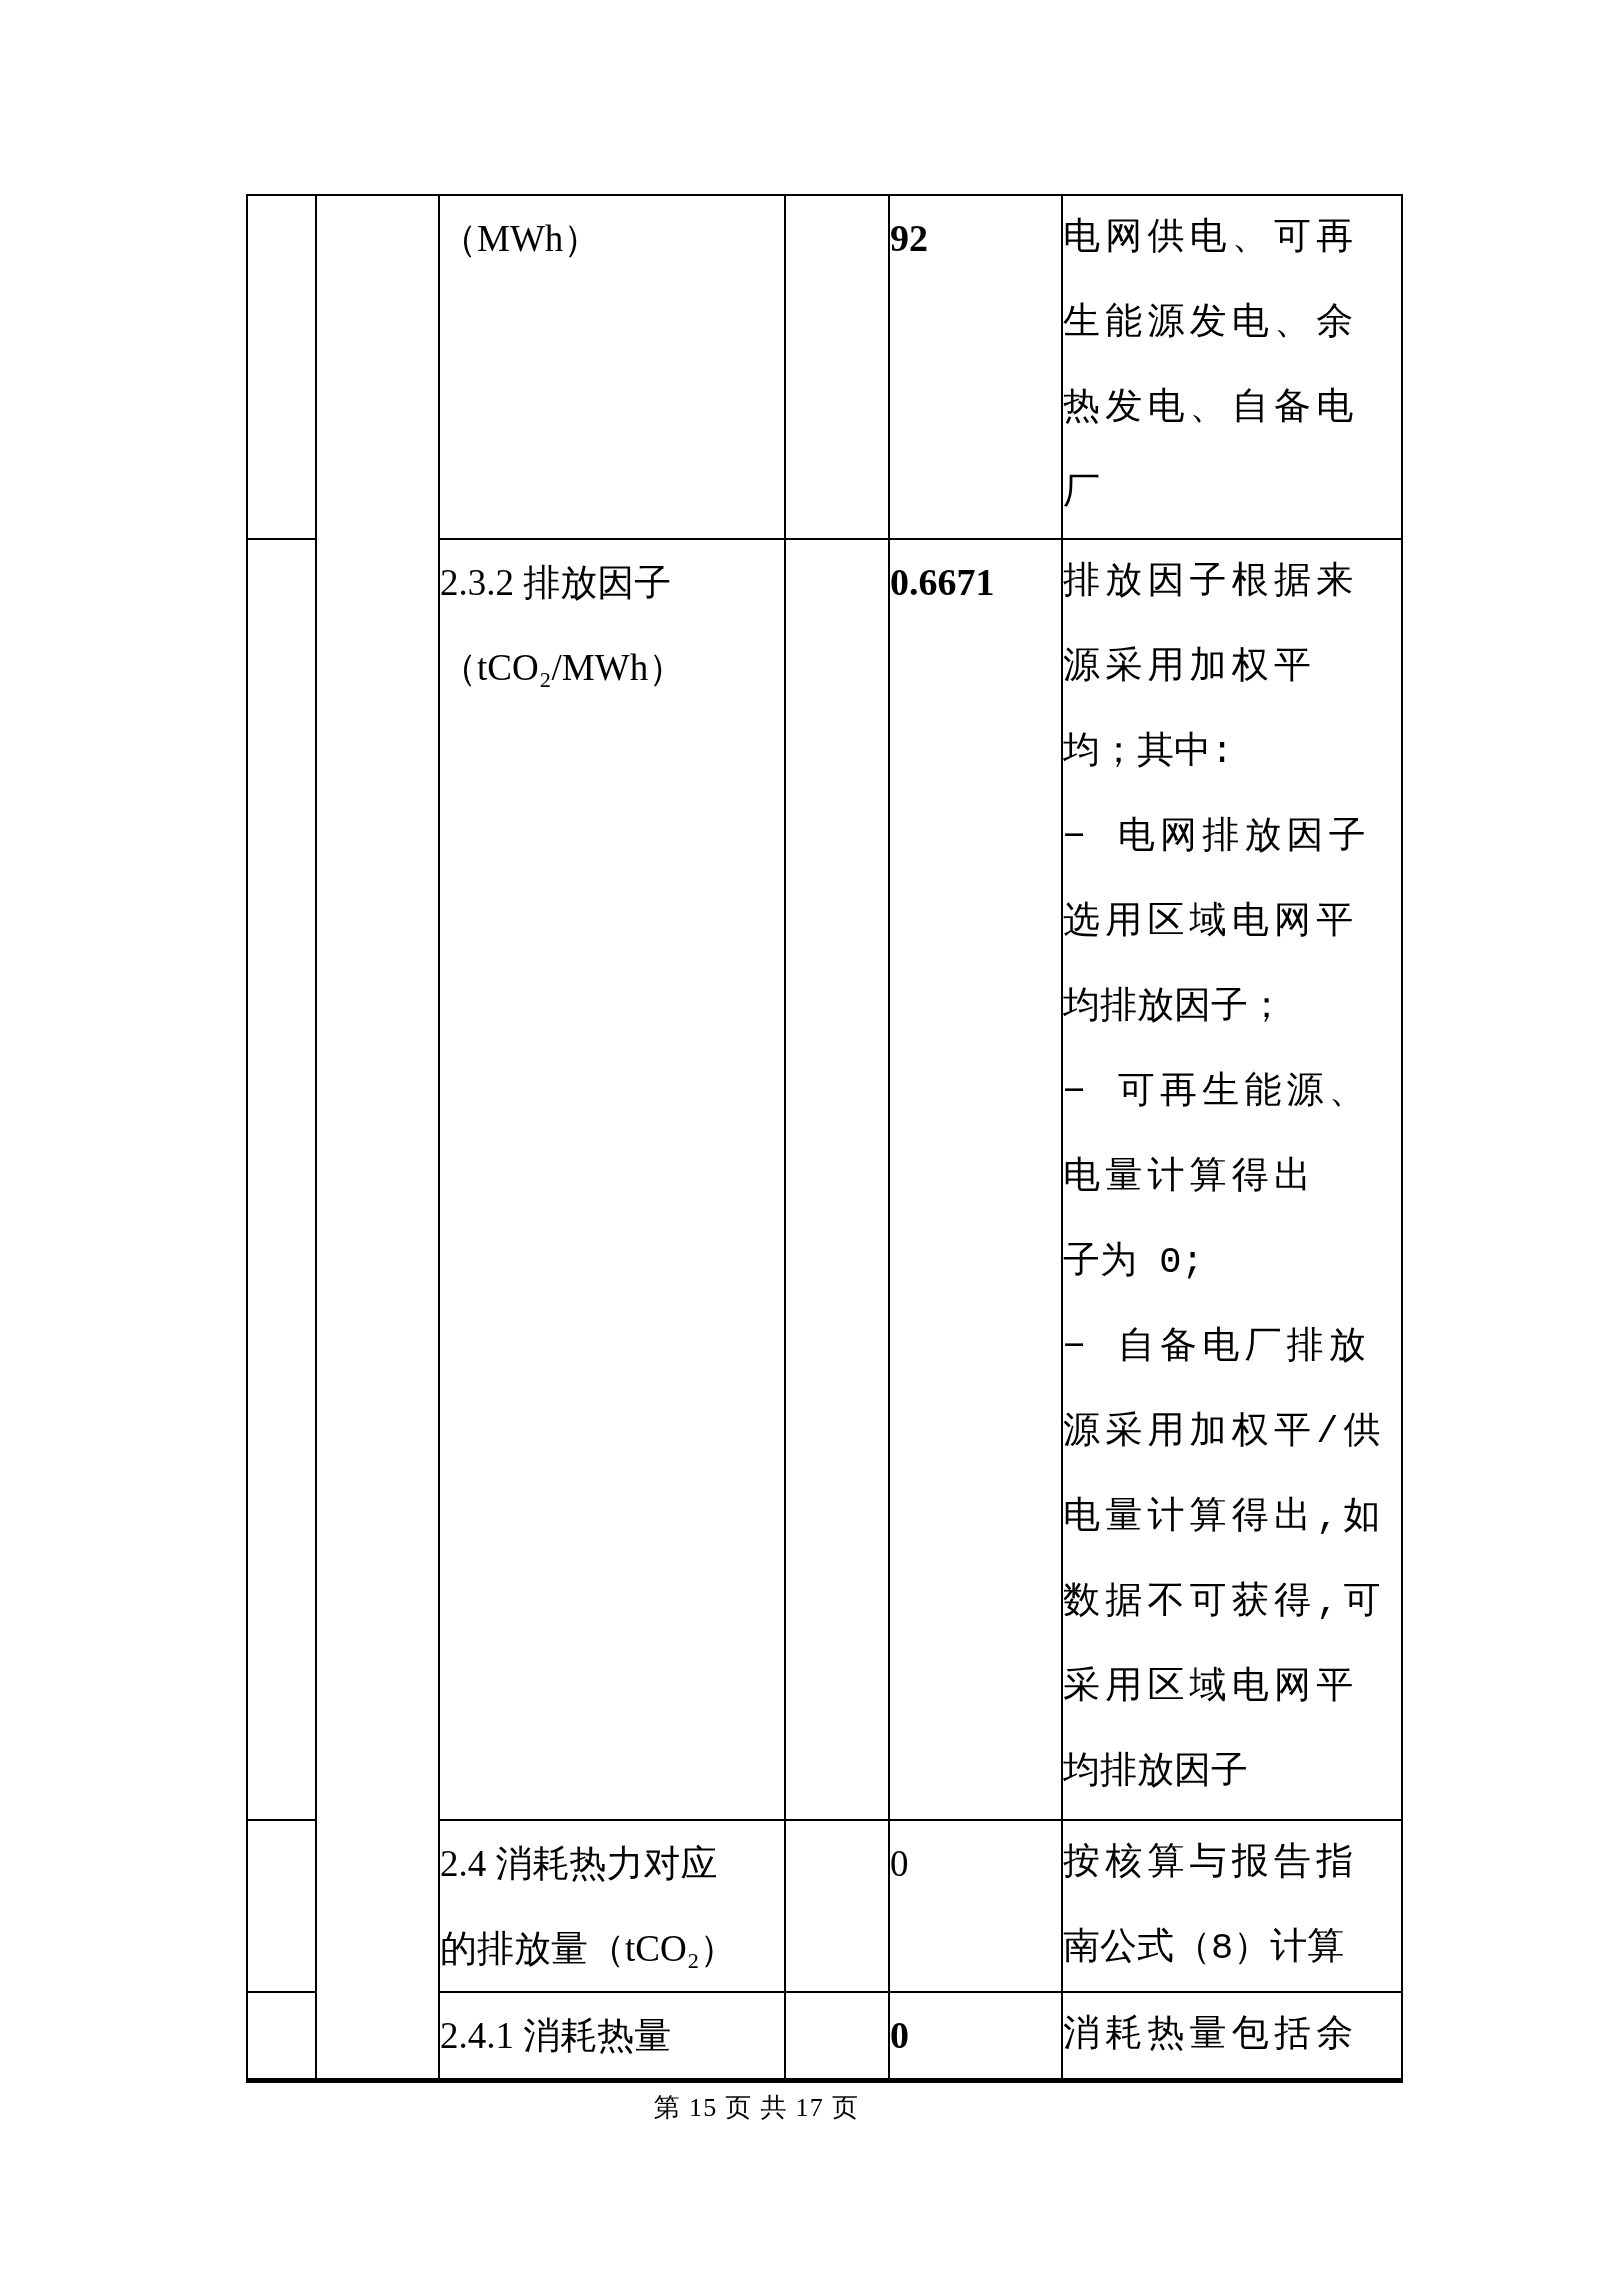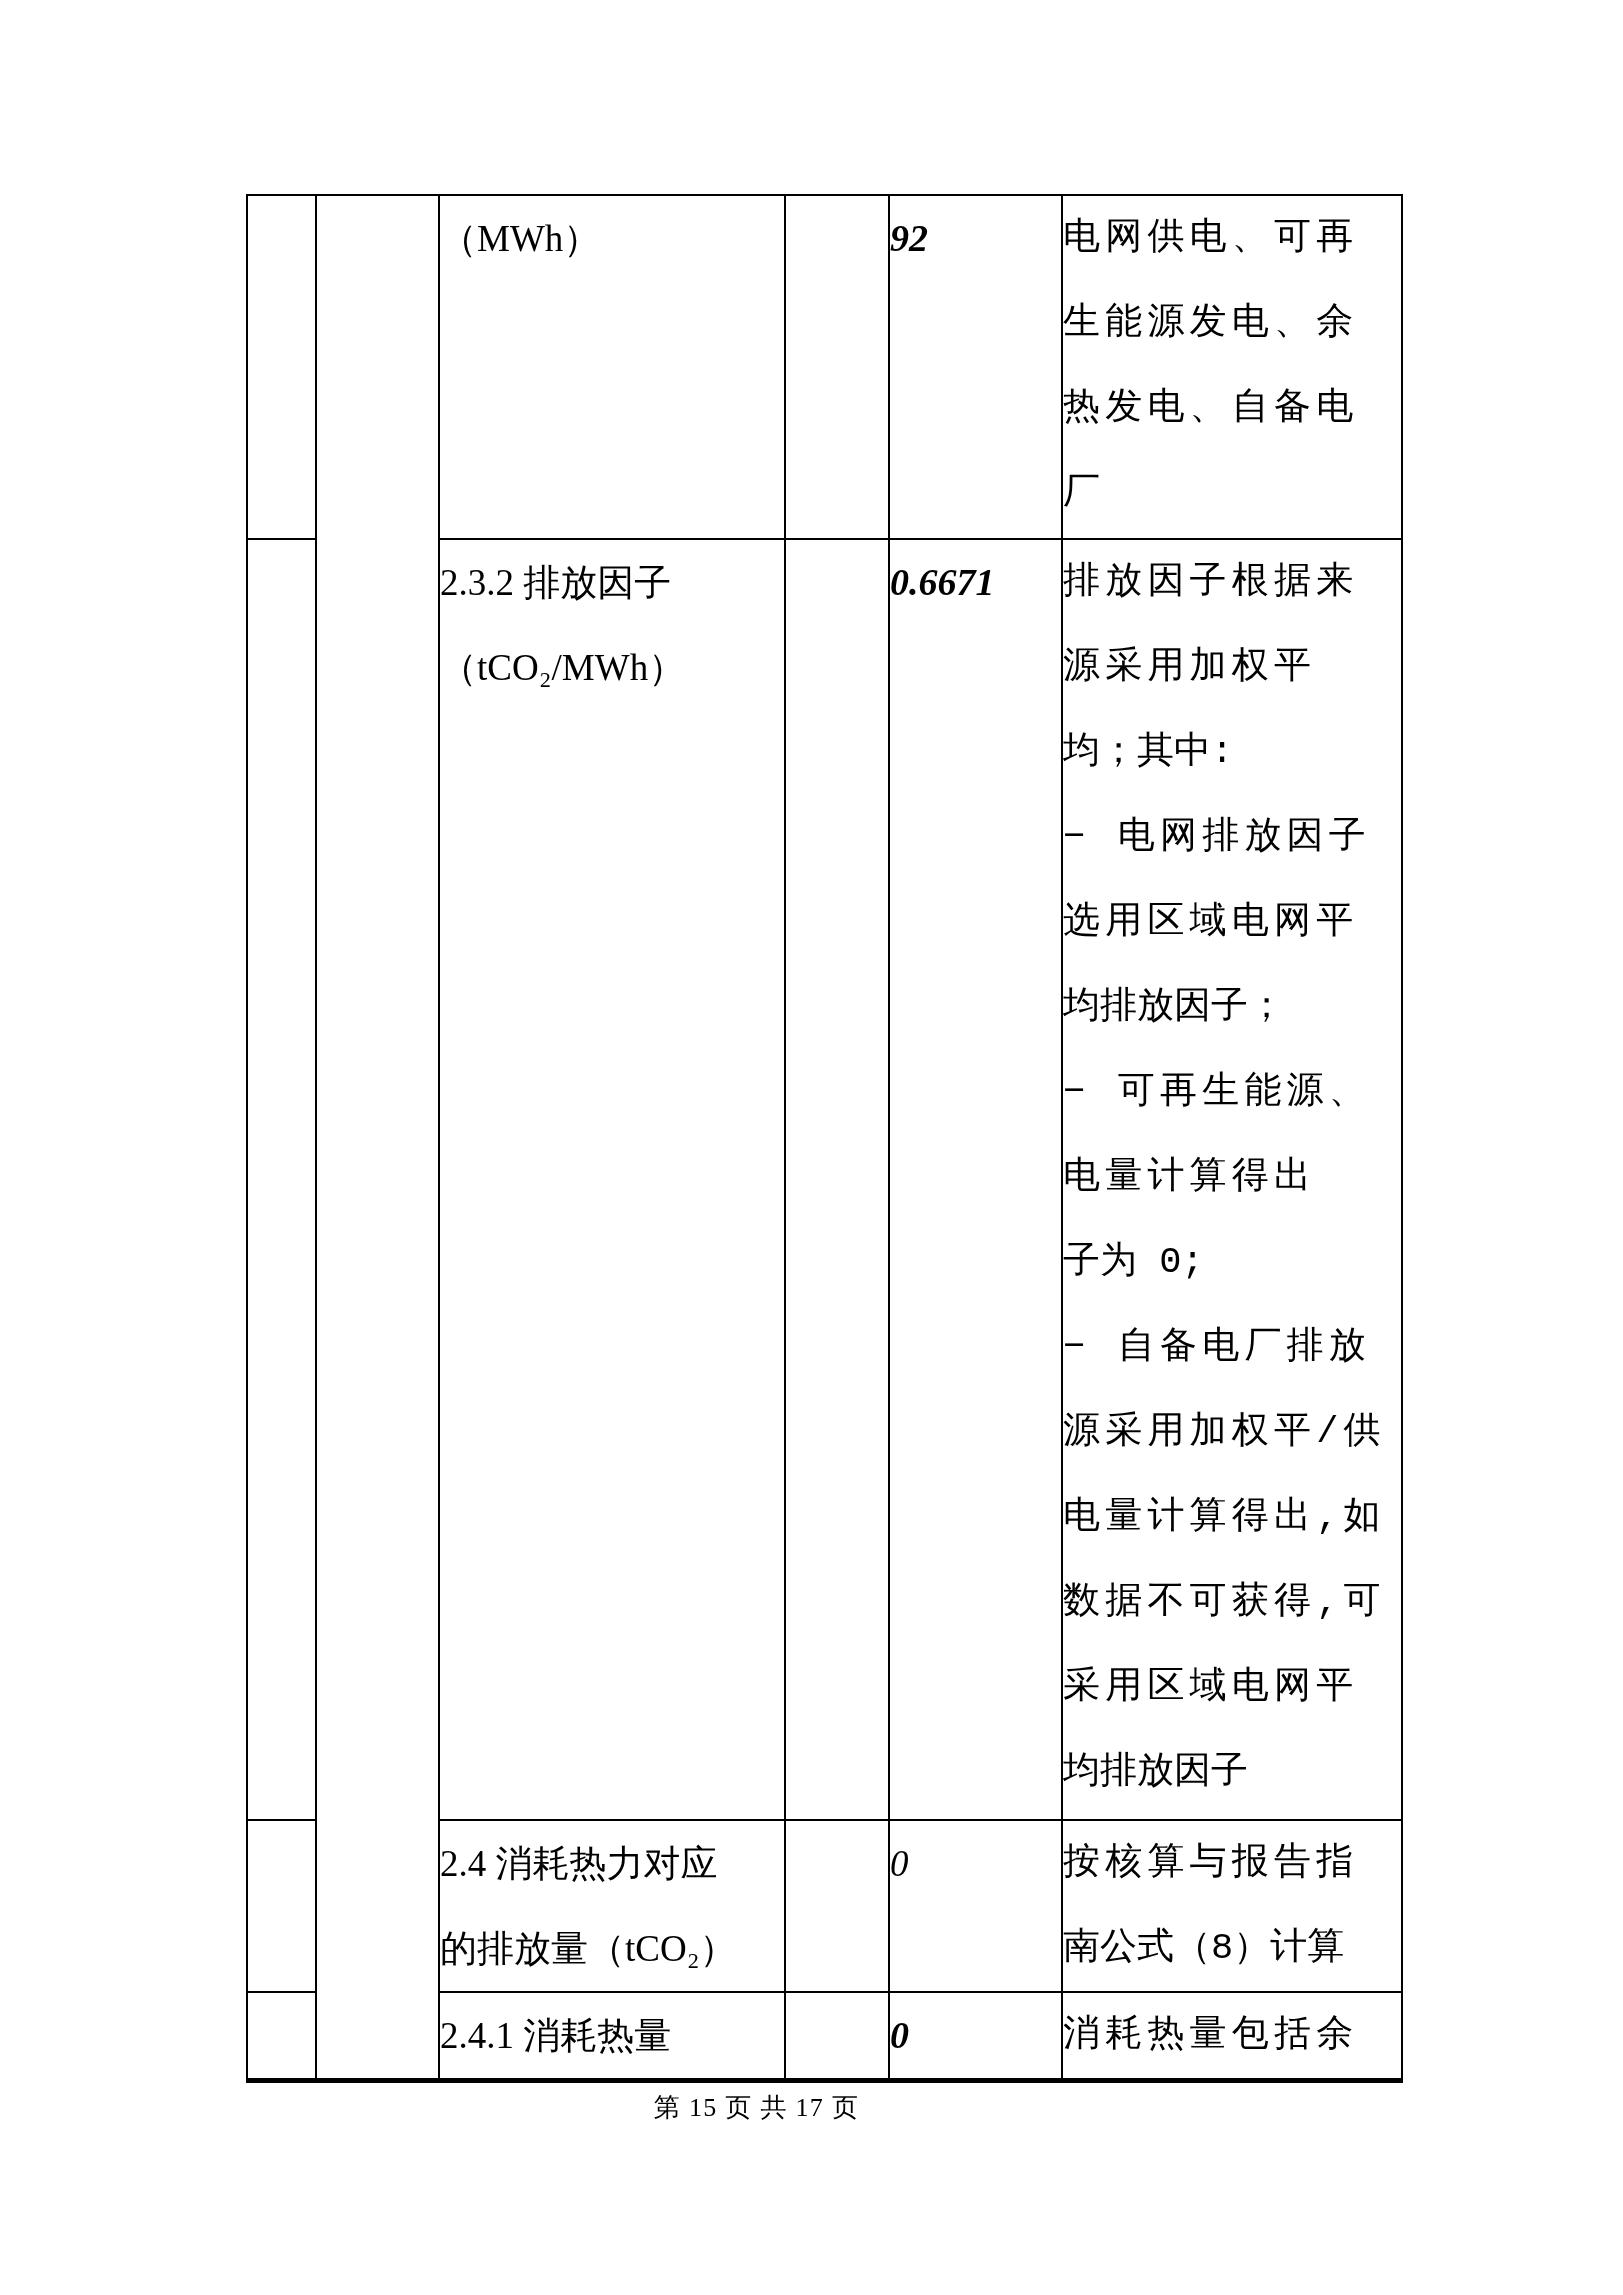--- a/index.html
+++ b/index.html
@@ -38,21 +38,21 @@
 
   .line {
     font-size: 37px;
     line-height: 85px;
     white-space: nowrap;
     overflow: hidden;
   }
   td.label-cell { padding: 2px 10.5px 0 14.4px; }
   td.unit-cell  { padding: 0; }
   td.value-cell { padding: 2px 2.6px 0 13px; }
-  td.value-cell .line { font-weight: bold; font-size: 38px; font-style: italic; }
+  td.value-cell .line { font-weight: bold; font-size: 38px; }
   td.value-cell.regular .line { font-weight: normal; font-size: 37px; }
   td.note-cell  { padding: 2px 23.6px 0 15.7px; font-family: Liberation Mono, monospace; }
   td.note-cell .line { letter-spacing: 5.2px; }
   td.note-cell .line.plain { letter-spacing: 0; }
 
   .page-footer {
     position: absolute;
     left: 0;
     top: 2091px;
     width: 1513px;

